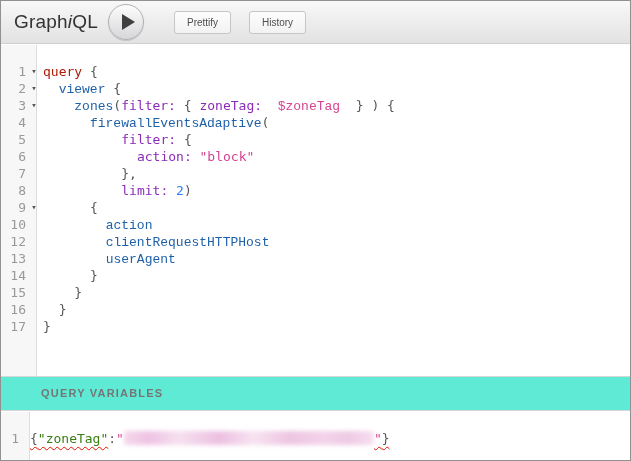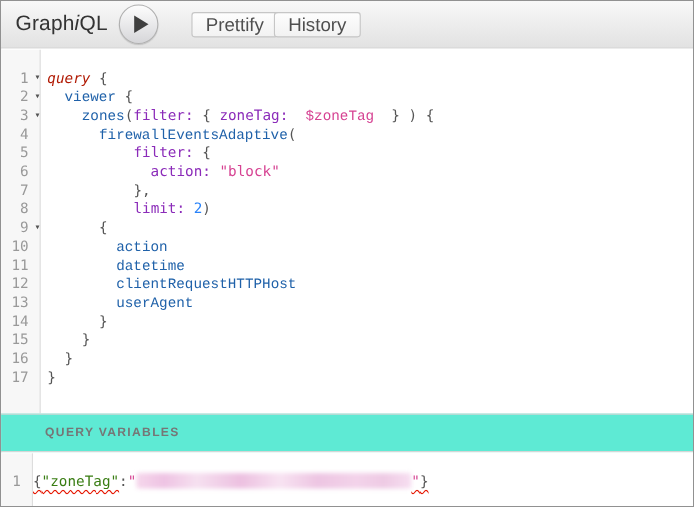--- a/index.html
+++ b/index.html
@@ -30,41 +30,41 @@
     cursor:pointer;
   }
   .play-icon {
     position:absolute; left:13px; top:9px;
     width:0; height:0;
     border-top:8px solid transparent; border-bottom:8px solid transparent;
     border-left:13px solid #3f3f3f;
   }
   .tb-btn {
     position:absolute; top:10px; height:23px; line-height:21px;
-    padding:0 12px; font-size:17px; color:#4f4f4f;
+    padding:0 12px; font-size:10px; color:#4f4f4f;
     background:linear-gradient(#fdfdfd, #f2f2f2);
     border:1px solid #c6c6c6; border-radius:3px; cursor:pointer;
     font-family:"Liberation Sans", sans-serif;
   }
   .prettify-btn { left:173px; }
   .history-btn  { left:248px; }
 
   
   .mono { font-family:"DejaVu Sans Mono", monospace; font-size:13px; line-height:17px; }
   .gutter-bg {
     position:absolute; left:0; top:0; bottom:0;
     background:#f7f7f7; border-right:1px solid #ddd;
   }
   .code-line { display:flex; height:17px; white-space:pre; }
   .ln { flex:none; text-align:right; color:#999; }
   .fold-col { flex:none; width:16px; text-align:center; font-size:9px; line-height:17px; color:#555; }
   .code { flex:none; white-space:pre; padding-left:1px; color:#555; }
 
   
-  .tok.keyword  { color:var(--c-keyword);font-style:italic; }
+  .tok.keyword  { color:var(--c-keyword); }
   .tok.field    { color:var(--c-field);font-family:Liberation Mono, monospace; }
   .tok.attr     { color:var(--c-attr); }
   .tok.variable { color:var(--c-variable);font-family:Liberation Mono, monospace; }
   .tok.string   { color:var(--c-string); }
   .tok.number   { color:var(--c-number); }
   .tok.punct    { color:var(--c-punct); }
   .tok.key      { color:var(--c-jsonkey); }
   .tok.plain    { color:#555; }
   .tok.sq {
     text-decoration:underline wavy var(--c-lint);
@@ -126,21 +126,20 @@
         <div class="code-line"><span class="ln">1</span><span class="fold-col">▾</span><span class="code"><span class="tok keyword">query</span><span class="tok punct"> {</span></span></div>
         <div class="code-line"><span class="ln">2</span><span class="fold-col">▾</span><span class="code"><span class="tok plain">  </span><span class="tok field">viewer</span><span class="tok punct"> {</span></span></div>
         <div class="code-line"><span class="ln">3</span><span class="fold-col">▾</span><span class="code"><span class="tok plain">    </span><span class="tok field">zones</span><span class="tok punct">(</span><span class="tok attr">filter:</span><span class="tok punct"> { </span><span class="tok attr">zoneTag:</span><span class="tok plain">  </span><span class="tok variable">$zoneTag</span><span class="tok punct">  } ) {</span></span></div>
         <div class="code-line"><span class="ln">4</span><span class="fold-col"></span><span class="code"><span class="tok plain">      </span><span class="tok field">firewallEventsAdaptive</span><span class="tok punct">(</span></span></div>
         <div class="code-line"><span class="ln">5</span><span class="fold-col"></span><span class="code"><span class="tok plain">          </span><span class="tok attr">filter:</span><span class="tok punct"> {</span></span></div>
         <div class="code-line"><span class="ln">6</span><span class="fold-col"></span><span class="code"><span class="tok plain">            </span><span class="tok attr">action:</span><span class="tok plain"> </span><span class="tok string">"block"</span></span></div>
         <div class="code-line"><span class="ln">7</span><span class="fold-col"></span><span class="code"><span class="tok punct">          },</span></span></div>
         <div class="code-line"><span class="ln">8</span><span class="fold-col"></span><span class="code"><span class="tok plain">          </span><span class="tok attr">limit:</span><span class="tok plain"> </span><span class="tok number">2</span><span class="tok punct">)</span></span></div>
         <div class="code-line"><span class="ln">9</span><span class="fold-col">▾</span><span class="code"><span class="tok punct">      {</span></span></div>
         <div class="code-line"><span class="ln">10</span><span class="fold-col"></span><span class="code"><span class="tok plain">        </span><span class="tok field">action</span></span></div>
-        <div class="code-line"><span class="ln">11</span><span class="fold-col"></span><span class="code"><span class="tok plain">        </span><span class="tok field">datetime</span></span></div>
         <div class="code-line"><span class="ln">12</span><span class="fold-col"></span><span class="code"><span class="tok plain">        </span><span class="tok field">clientRequestHTTPHost</span></span></div>
         <div class="code-line"><span class="ln">13</span><span class="fold-col"></span><span class="code"><span class="tok plain">        </span><span class="tok field">userAgent</span></span></div>
         <div class="code-line"><span class="ln">14</span><span class="fold-col"></span><span class="code"><span class="tok punct">      }</span></span></div>
         <div class="code-line"><span class="ln">15</span><span class="fold-col"></span><span class="code"><span class="tok punct">    }</span></span></div>
         <div class="code-line"><span class="ln">16</span><span class="fold-col"></span><span class="code"><span class="tok punct">  }</span></span></div>
         <div class="code-line"><span class="ln">17</span><span class="fold-col"></span><span class="code"><span class="tok punct">}</span></span></div>
       </div>
   </div>
 
   <div class="var-title">QUERY VARIABLES</div>

